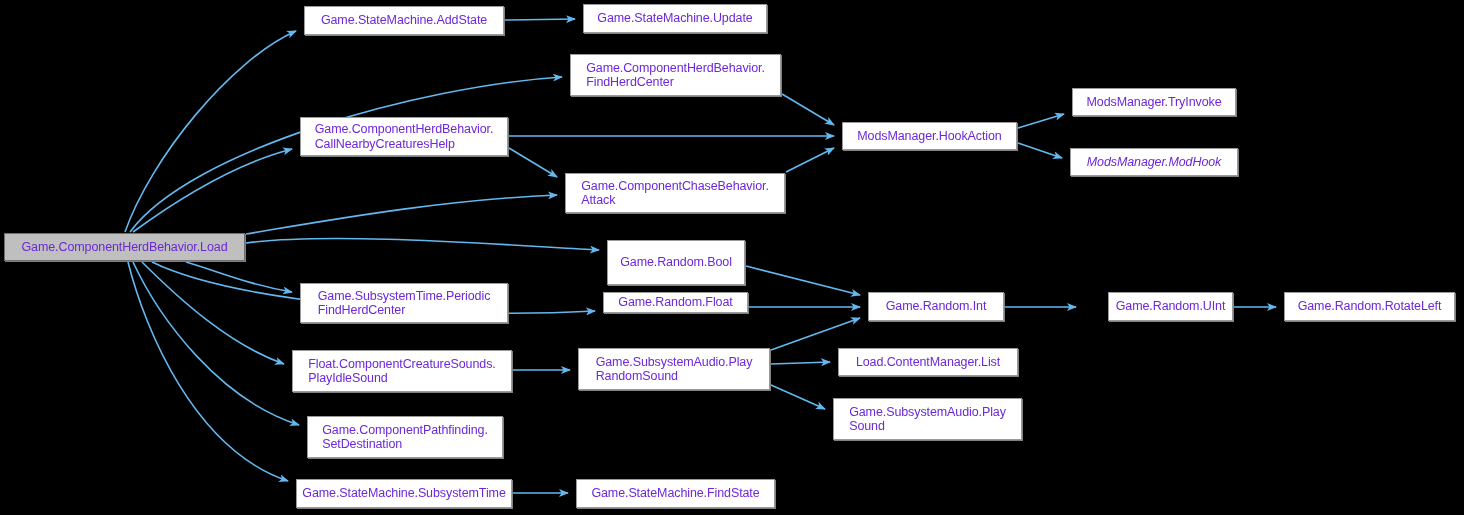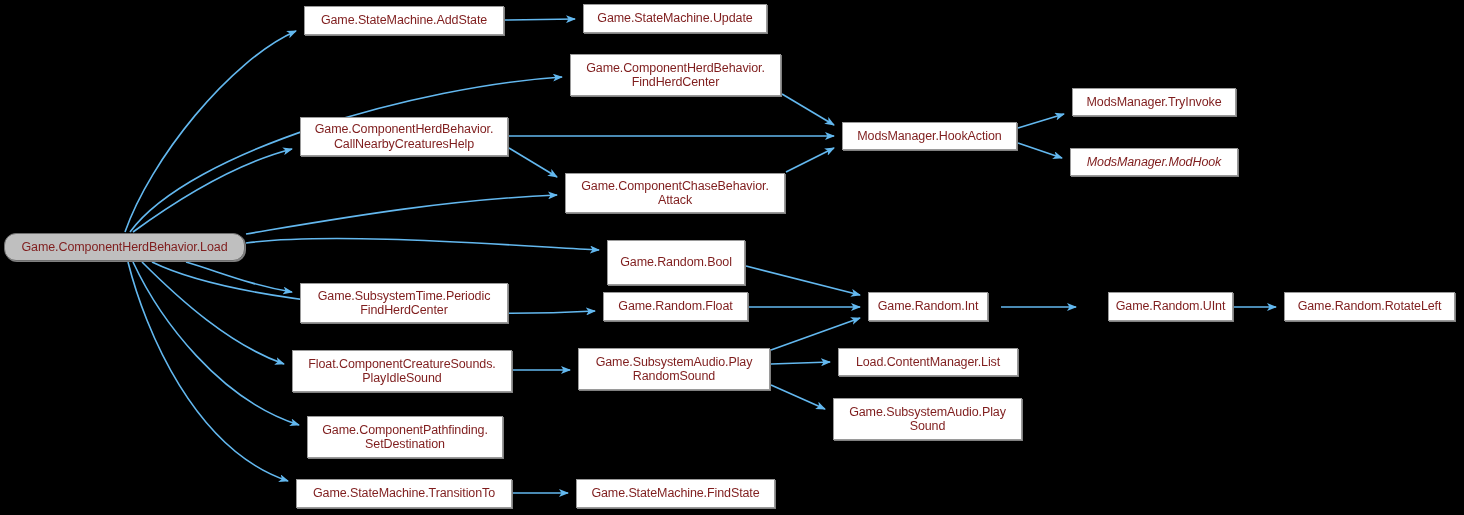--- a/index.html
+++ b/index.html
@@ -22,24 +22,24 @@
     width: 1464px;
     height: 515px;
     pointer-events: none;
   }
   .node {
     position: absolute;
     box-sizing: border-box;
     background: #ffffff;
     border: 1px solid #9a9a9a;
     box-shadow: 1px 1px 0 0 #808080;
-    color: #7f1d1d;
+    color: #6d28d9;
     font-size: 12.5px;
     line-height: 14.5px;
-    text-align: center;
+    text-align: left;
     display: flex;
     align-items: center;
     justify-content: center;
     padding: 1px 4px;
     white-space: pre-line;
     letter-spacing: -0.1px;
   }
   .node.root {
     background: #bfbfbf;
     border: 1px solid #6f6f6f;
@@ -78,44 +78,44 @@
         <path d="M1001,307 L1076,307" marker-end="url(#ah)"></path>
         <path d="M1224,307 L1276,307" marker-end="url(#ah)"></path>
         <path d="M513,370 L570,370" marker-end="url(#ah)"></path>
         <path d="M771,350 L860,318" marker-end="url(#ah)"></path>
         <path d="M771,364 L830,362" marker-end="url(#ah)"></path>
         <path d="M771,385 L825,409" marker-end="url(#ah)"></path>
         <path d="M513,493 L568,493" marker-end="url(#ah)"></path>
       </g>
   </svg>
   <div id="node-layer">
-      <div class="node root" style="left: 4px; top: 233px; width: 241px; height: 28px; border-radius: 12px;">Game.ComponentHerdBehavior.Load</div>
+      <div class="node root" style="left: 4px; top: 233px; width: 241px; height: 28px;">Game.ComponentHerdBehavior.Load</div>
       <div class="node" style="left: 304px; top: 6px; width: 200px; height: 29px;">Game.StateMachine.AddState</div>
       <div class="node" style="left: 583px; top: 4px; width: 184px; height: 29px;">Game.StateMachine.Update</div>
       <div class="node" style="left: 570px; top: 54px; width: 211px; height: 42px;">Game.ComponentHerdBehavior.
 FindHerdCenter</div>
       <div class="node" style="left: 300px; top: 117px; width: 208px; height: 39px;">Game.ComponentHerdBehavior.
 CallNearbyCreaturesHelp</div>
       <div class="node" style="left: 842px; top: 122px; width: 175px; height: 28px;">ModsManager.HookAction</div>
       <div class="node" style="left: 1072px; top: 88px; width: 164px; height: 28px;">ModsManager.TryInvoke</div>
       <div class="node" style="left: 1070px; top: 148px; width: 168px; height: 28px; font-style: italic;">ModsManager.ModHook</div>
       <div class="node" style="left: 565px; top: 173px; width: 220px; height: 40px;">Game.ComponentChaseBehavior.
 Attack</div>
       <div class="node" style="left: 607px; top: 240px; width: 138px; height: 45px;">Game.Random.Bool</div>
       <div class="node" style="left: 300px; top: 283px; width: 208px; height: 40px;">Game.SubsystemTime.Periodic
 FindHerdCenter</div>
-      <div class="node" style="left: 603px; top: 292px; width: 145px; height: 29px;">Game.Random.Float</div>
-      <div class="node" style="left: 868px; top: 292px; width: 120px; height: 29px;">Game.Random.Int</div>
+      <div class="node" style="left: 603px; top: 292px; width: 145px; height: 21px;">Game.Random.Float</div>
+      <div class="node" style="left: 868px; top: 292px; width: 136px; height: 29px;">Game.Random.Int</div>
       <div class="node" style="left: 1084px; top: 292px; width: 125px; height: 29px; margin-left: 24px;">Game.Random.UInt</div>
       <div class="node" style="left: 1284px; top: 292px; width: 171px; height: 29px;">Game.Random.RotateLeft</div>
       <div class="node" style="left: 292px; top: 350px; width: 220px; height: 42px;">Float.ComponentCreatureSounds.
 PlayIdleSound</div>
       <div class="node" style="left: 578px; top: 348px; width: 192px; height: 42px;">Game.SubsystemAudio.Play
 RandomSound</div>
       <div class="node" style="left: 838px; top: 348px; width: 180px; height: 28px;">Load.ContentManager.List</div>
       <div class="node" style="left: 833px; top: 398px; width: 189px; height: 42px;">Game.SubsystemAudio.Play
 Sound</div>
       <div class="node" style="left: 307px; top: 416px; width: 196px; height: 42px;">Game.ComponentPathfinding.
 SetDestination</div>
-      <div class="node" style="left: 296px; top: 479px; width: 216px; height: 29px;">Game.StateMachine.TransitionTo</div>
+      <div class="node" style="left: 296px; top: 479px; width: 216px; height: 29px;">Game.StateMachine.SubsystemTime</div>
       <div class="node" style="left: 576px; top: 479px; width: 199px; height: 29px;">Game.StateMachine.FindState</div>
     </div>
 </div>
 
 </body></html>

